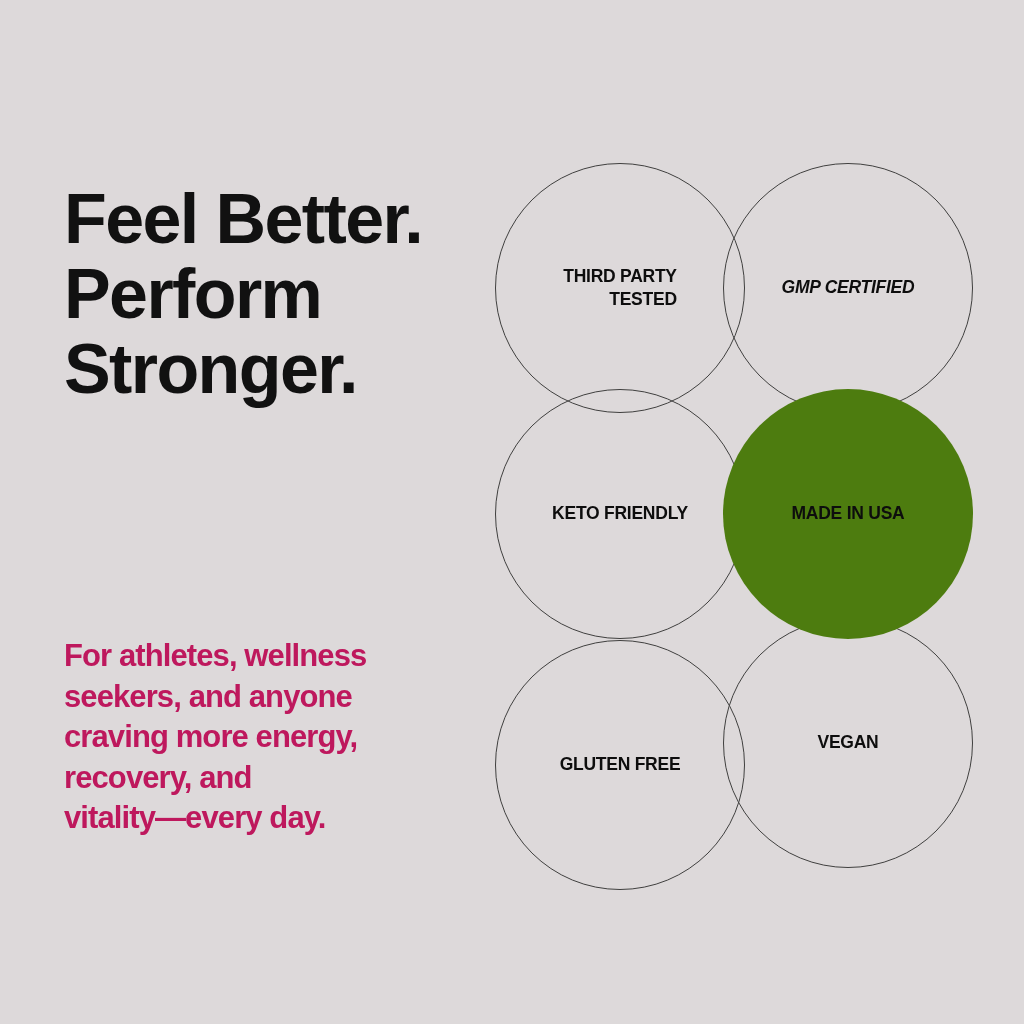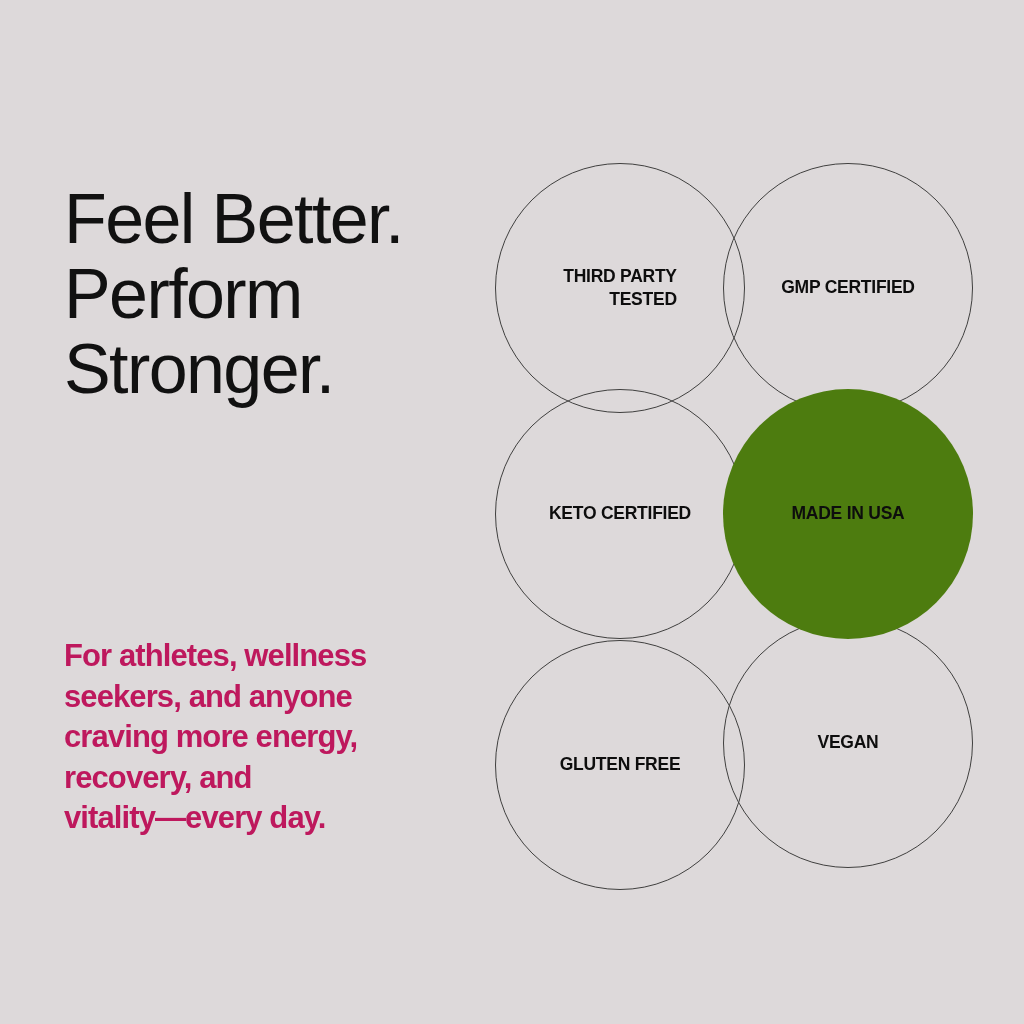--- a/index.html
+++ b/index.html
@@ -32,21 +32,21 @@
     height: 1024px;
   }
 
   .headline {
     position: absolute;
     left: 64px;
     top: 182px;
     width: 430px;
     margin: 0;
     font-family: "Liberation Sans", "DejaVu Sans", sans-serif;
-    font-weight: 400;
+    font-weight: 700;
     font-size: 70px;
     line-height: 1.07;
     letter-spacing: -1.6px;
     color: #111111;
     white-space: pre-line;
   }
 
   .subcopy {
     position: absolute;
     left: 64px;
@@ -99,21 +99,21 @@
     font-size: 17.5px;
     line-height: 1.33;
     letter-spacing: -0.25px;
     color: #0d0d0d;
     white-space: pre-line;
     padding: 0 8px;
   }
 
   
   #badge-third-party-tested { left: 495px; top: 163px; text-align: right; }
-  #badge-gmp-certified      { left: 723px; top: 163px; }
+  #badge-gmp-certified      { left: 723px; top: 163px; font-style: italic; }
   #badge-keto-friendly      { left: 495px; top: 389px; }
   #badge-made-in-usa        { left: 723px; top: 389px; z-index: 5; }
   #badge-gluten-free        { left: 495px; top: 640px; }
   #badge-vegan              { left: 723px; top: 618px; text-align: right; }
 </style>
 </head>
 <body>
 
 <div id="poster">
 
@@ -134,21 +134,21 @@
     <div class="badge outline" id="badge-third-party-tested">
       <span class="badge-label">THIRD PARTY
 TESTED</span>
     </div>
 
     <div class="badge outline" id="badge-gmp-certified">
       <span class="badge-label">GMP CERTIFIED</span>
     </div>
 
     <div class="badge outline" id="badge-keto-friendly">
-      <span class="badge-label">KETO CERTIFIED</span>
+      <span class="badge-label">KETO FRIENDLY</span>
     </div>
 
     <div class="badge filled" id="badge-made-in-usa">
       <span class="badge-label">MADE IN USA</span>
     </div>
 
     <div class="badge outline" id="badge-gluten-free">
       <span class="badge-label">GLUTEN FREE</span>
     </div>
 

